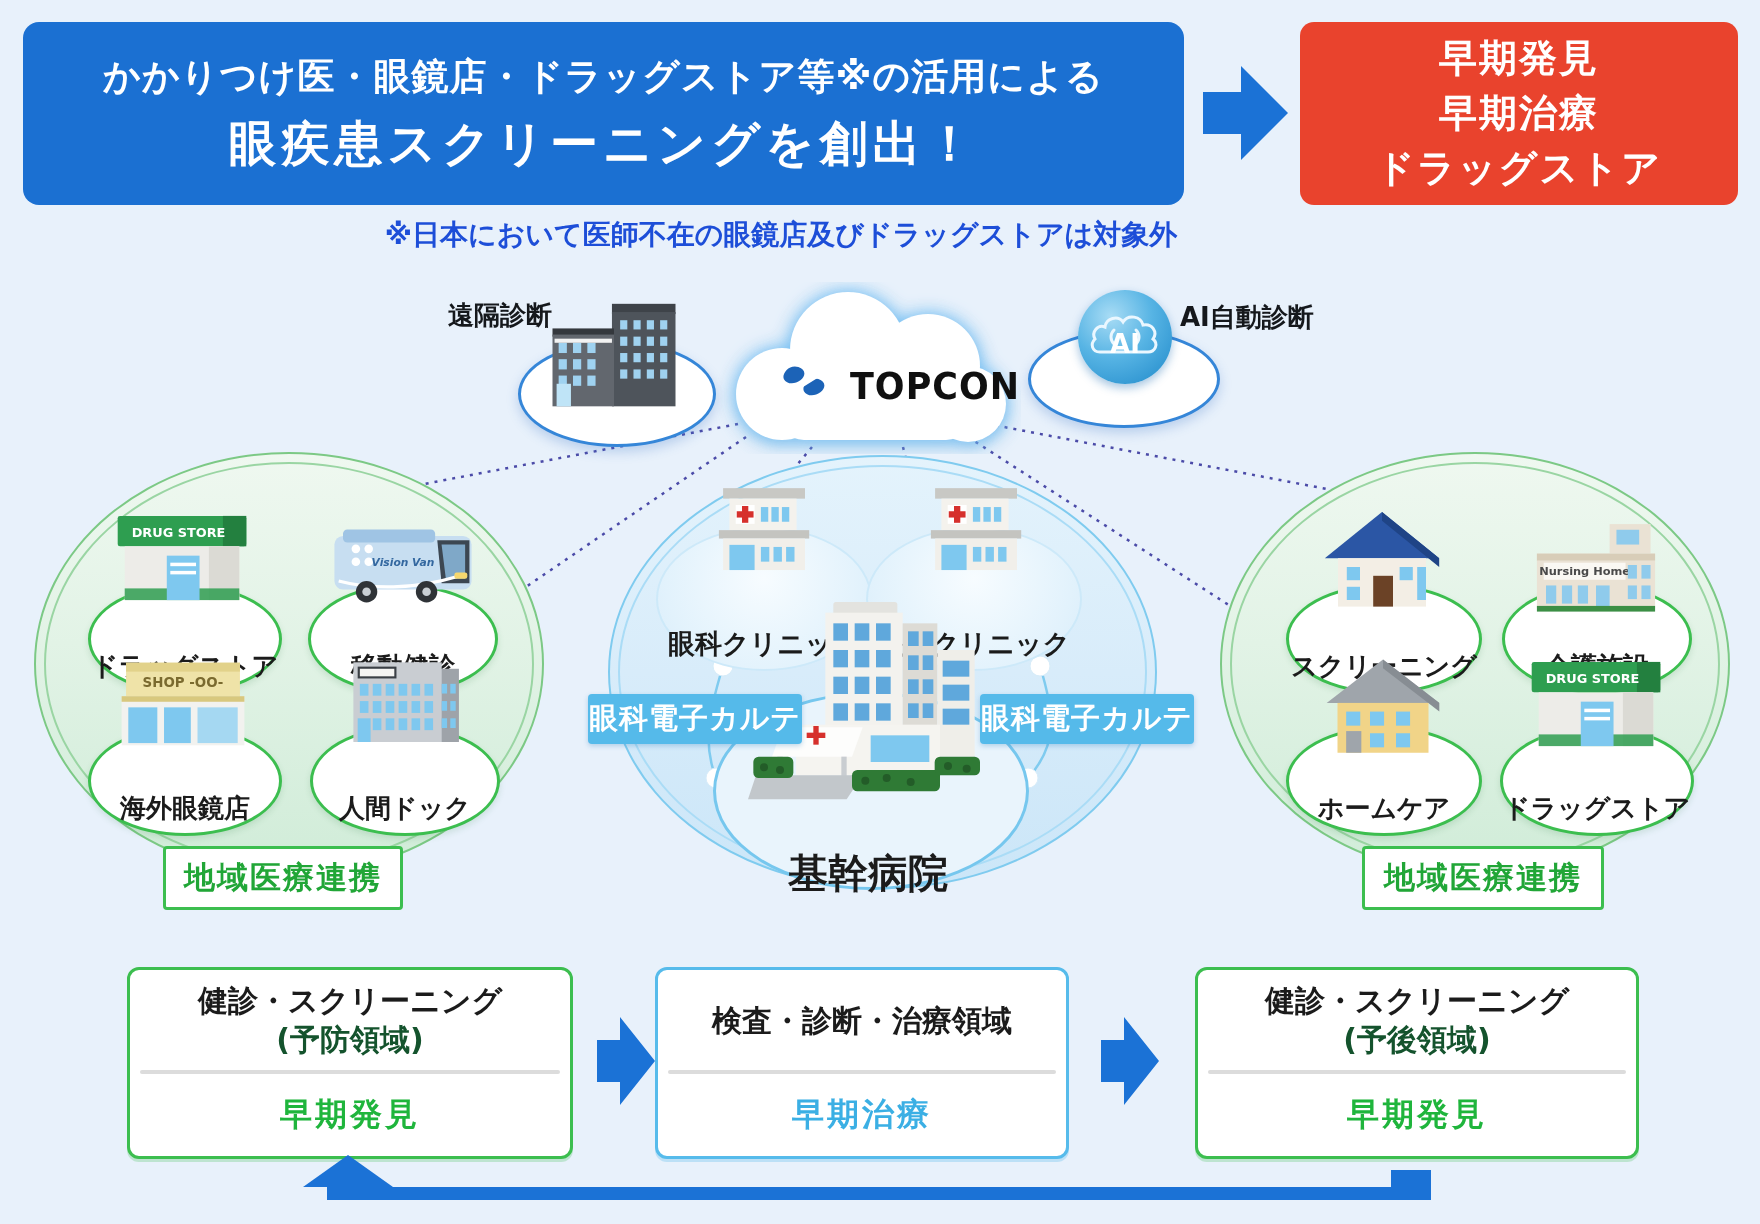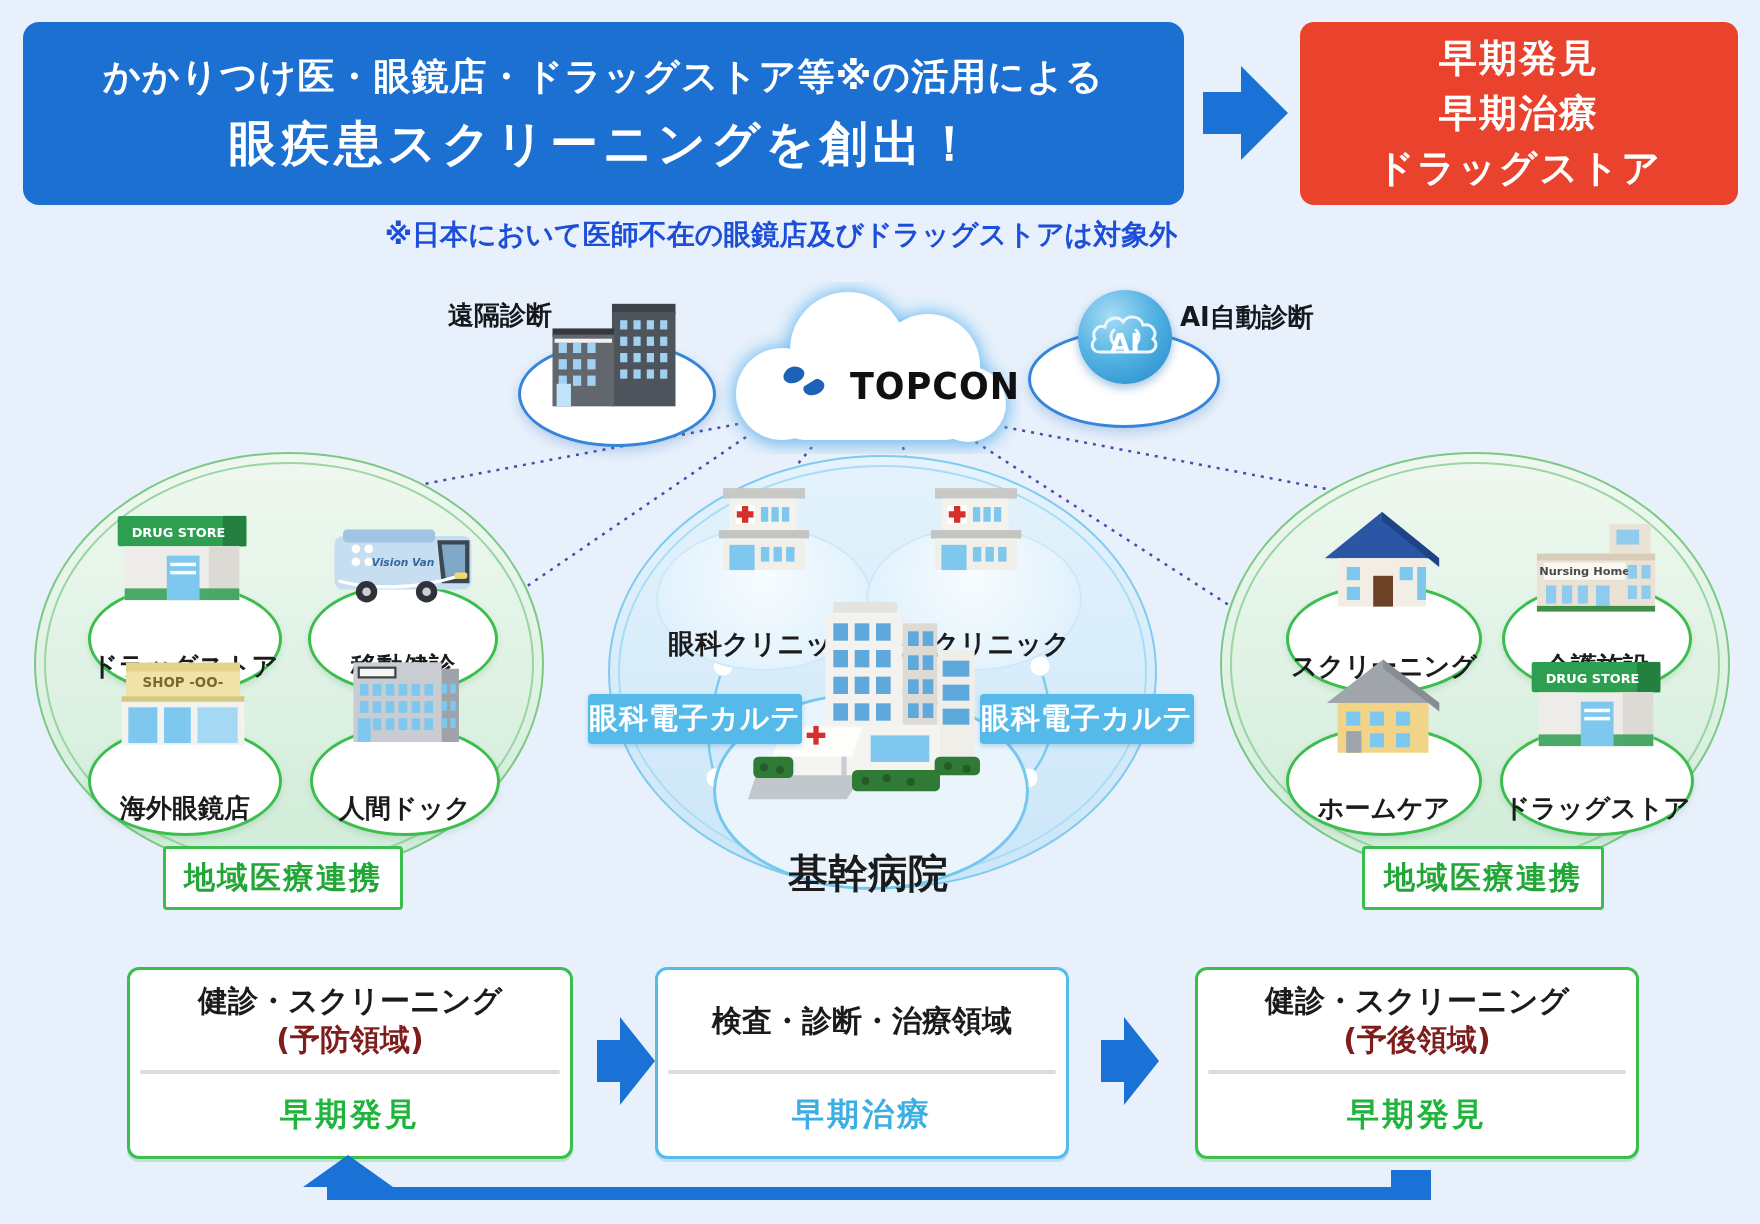--- a/index.html
+++ b/index.html
@@ -42,21 +42,21 @@
              font-size:31px; font-weight:bold; color:#21A637; letter-spacing:2px; }
   .emr { background:#55BAEA; color:#fff; font-size:29px; font-weight:bold; display:flex; align-items:center; justify-content:center;
          border-radius:4px; letter-spacing:1px; box-shadow:0 2px 5px rgba(50,130,190,.3); }
 
   
   .flow-box { background:#fff; border-radius:12px; display:flex; flex-direction:column; }
   .flow-green { border:3px solid #3CBE4F; box-shadow:0 3px 0 rgba(60,190,80,.25); }
   .flow-blue  { border:3px solid #56BBEB; box-shadow:0 3px 0 rgba(86,187,235,.3); }
   .flow-title-zone { height:100px; display:flex; flex-direction:column; align-items:center; justify-content:center; }
   .flow-title { font-size:30px; font-weight:bold; color:#1b1b1b; line-height:1.3; white-space:nowrap; }
-  .flow-sub { font-size:30px; font-weight:bold; color:#7f1d1d; line-height:1.3; }
+  .flow-sub { font-size:30px; font-weight:bold; color:#14532d; line-height:1.3; }
   .flow-div { height:4px; background:#DCDCDC; margin:0 10px; border-radius:2px; }
   .flow-result-zone { flex:1; display:flex; align-items:center; justify-content:center; }
   .flow-result { font-size:32px; font-weight:bold; letter-spacing:3px; }
   .res-green { color:#1FB53C; }
   .res-blue { color:#3BAFE4; }
 </style>
 </head>
 <body>
 
 <div class="canvas">

